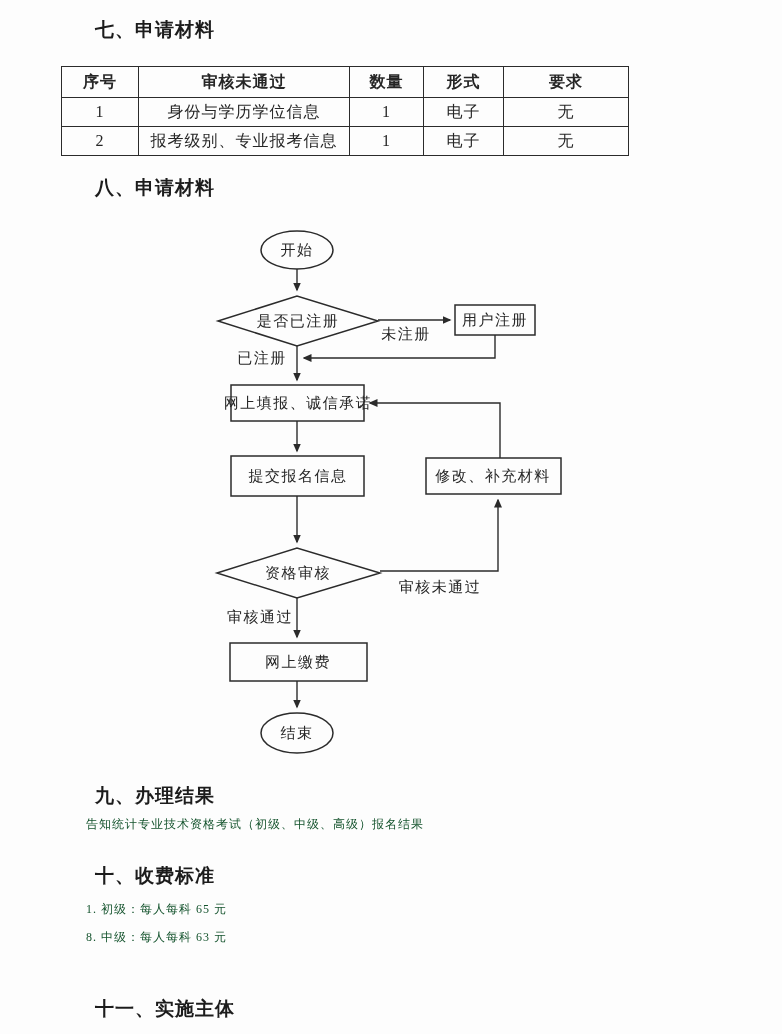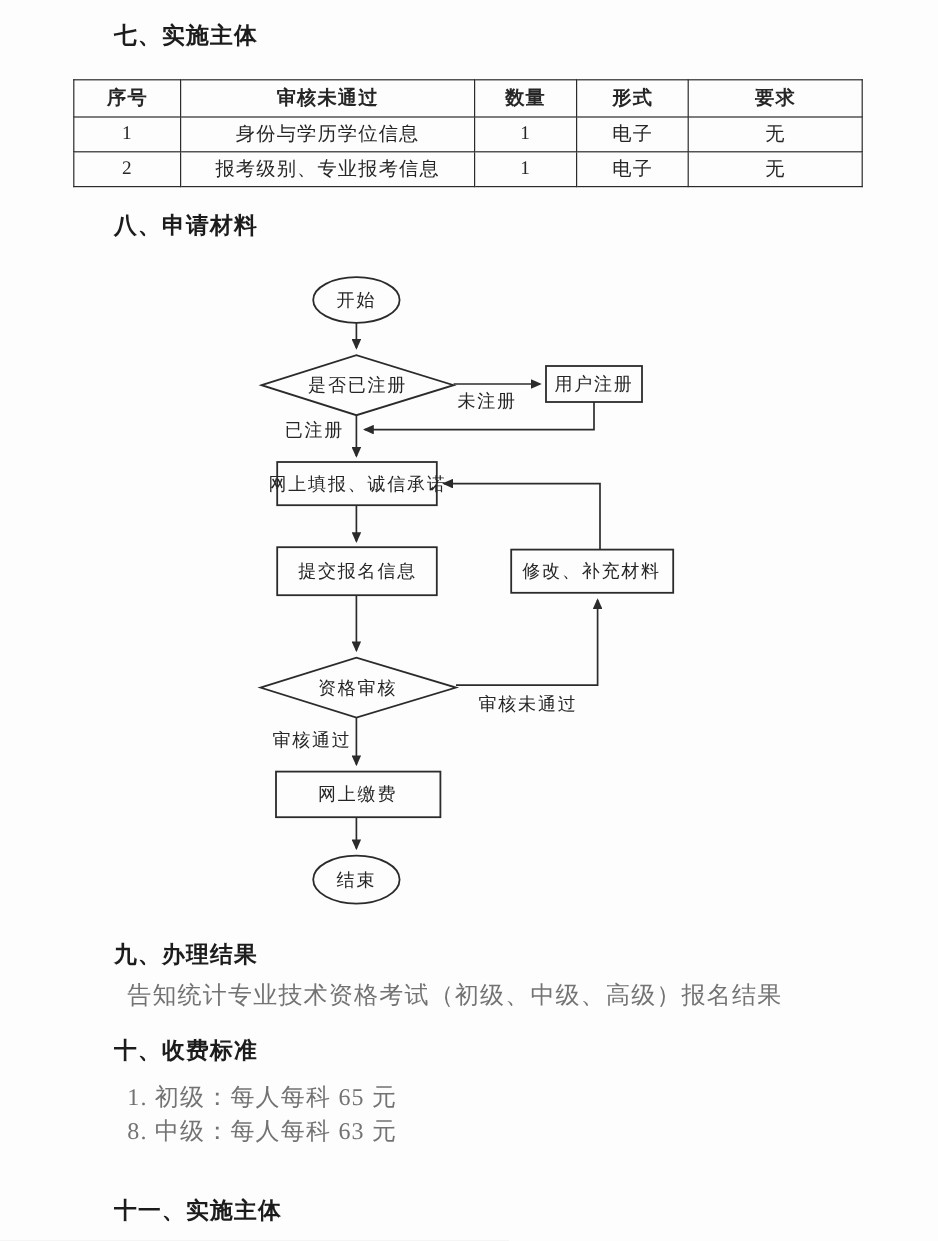--- a/index.html
+++ b/index.html
@@ -17,30 +17,30 @@
     left:95px;
     font-family:"Liberation Sans","DejaVu Sans",sans-serif;
     font-weight:700;
     font-size:19px;
     letter-spacing:1px;
     color:#1c1c1c;
     white-space:nowrap;
   }
   .bodytext{
     position:absolute;
-    left:106px;
-    font-size:20px;
+    left:86px;
+    font-size:12px;
     letter-spacing:1px;
-    color:#737373;
+    color:#14532d;
     white-space:nowrap;
   }
   table.materials{
     position:absolute;
     left:61px;top:66px;
-    width:658px;
+    width:568px;
     border-collapse:collapse;
     table-layout:fixed;
     font-size:16px;
     color:#262626;
   }
   table.materials th, table.materials td{
     border:1.6px solid #2b2b2b;
     text-align:center;
     padding:0;
     height:28px;
@@ -57,21 +57,21 @@
     letter-spacing:1.5px;
   }
   .flow-svg .shape{fill:none;stroke:#2b2b2b;stroke-width:1.5;}
   .flow-svg .edge{fill:none;stroke:#2b2b2b;stroke-width:1.4;}
 </style>
 </head>
 <body>
 
 <div class="page">
 
-  <div class="heading" style="top:17px;">七、实施主体</div>
+  <div class="heading" style="top:17px;">七、申请材料</div>
 
   <table class="materials">
     <colgroup>
       <col style="width:13.6%">
         <col style="width:37.2%">
         <col style="width:13.0%">
         <col style="width:14.2%">
         <col style="width:22.0%">
     </colgroup>
     <thead>

